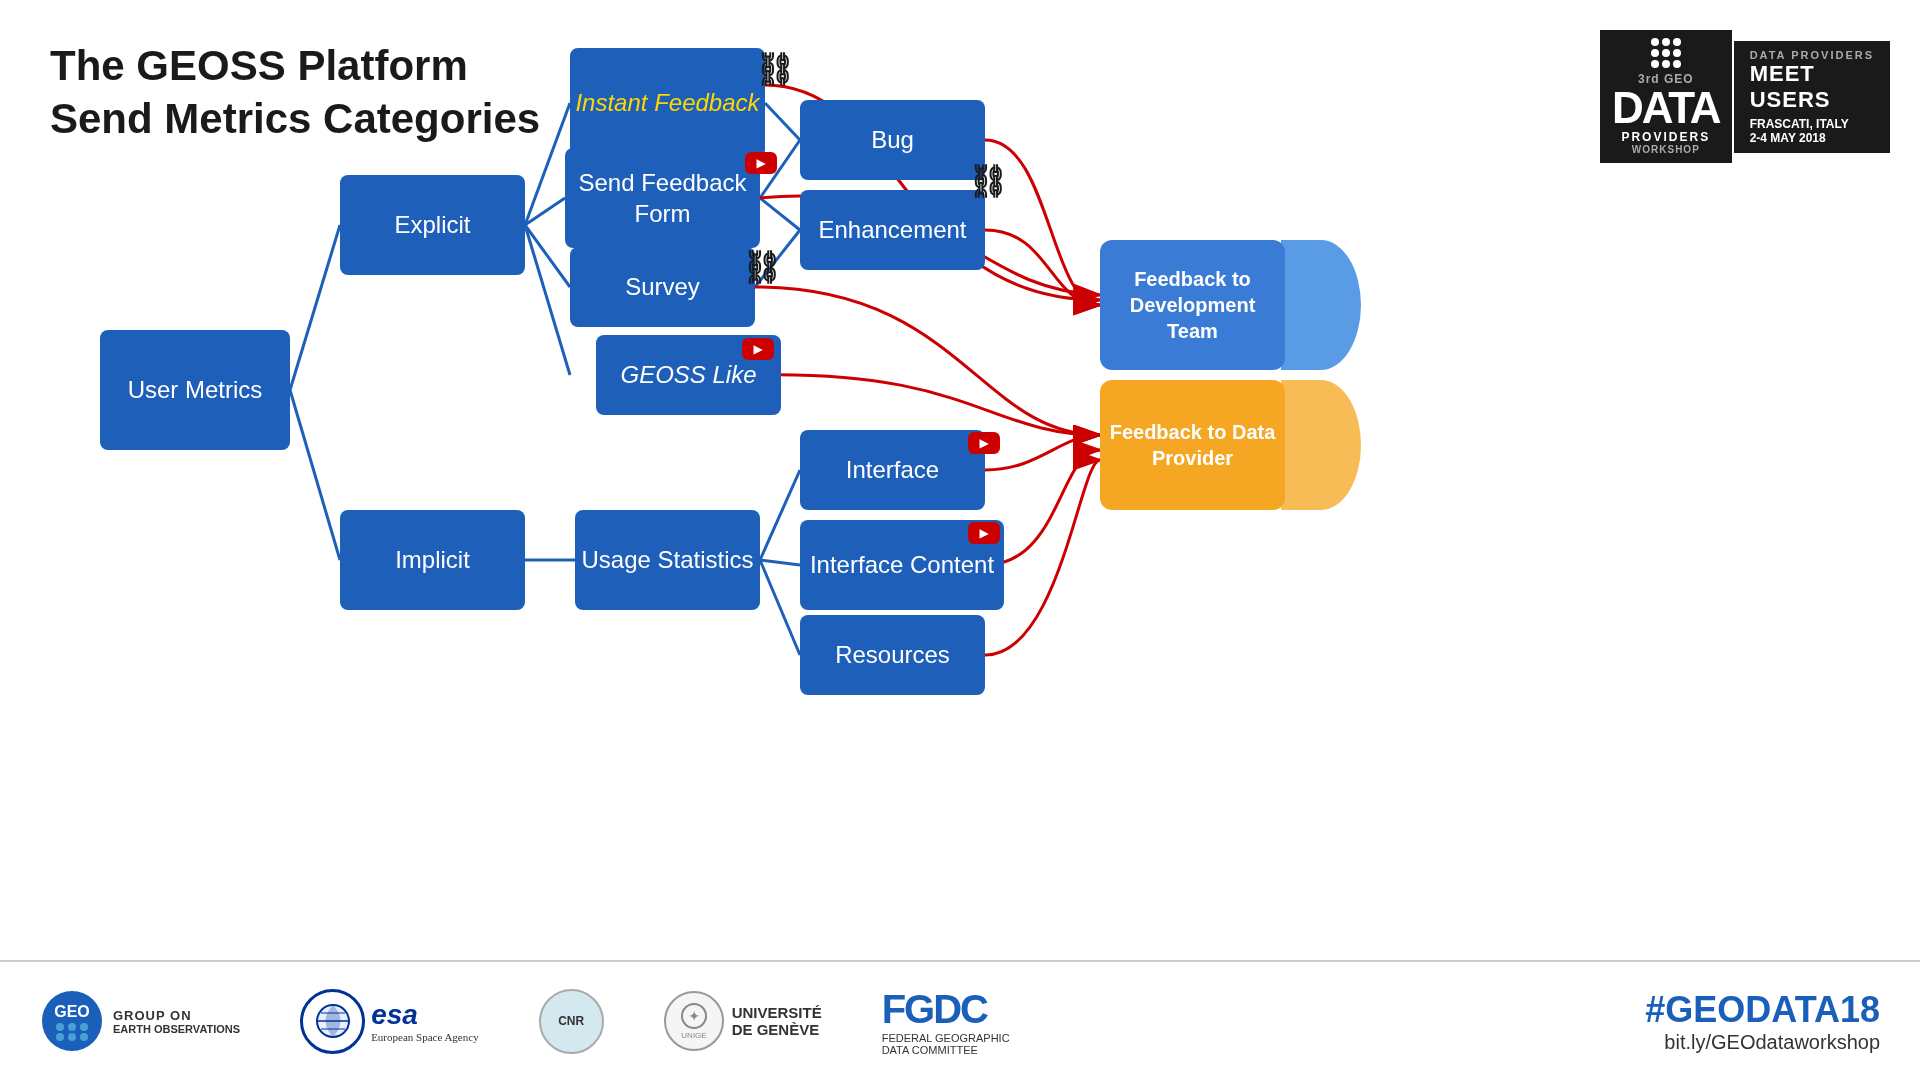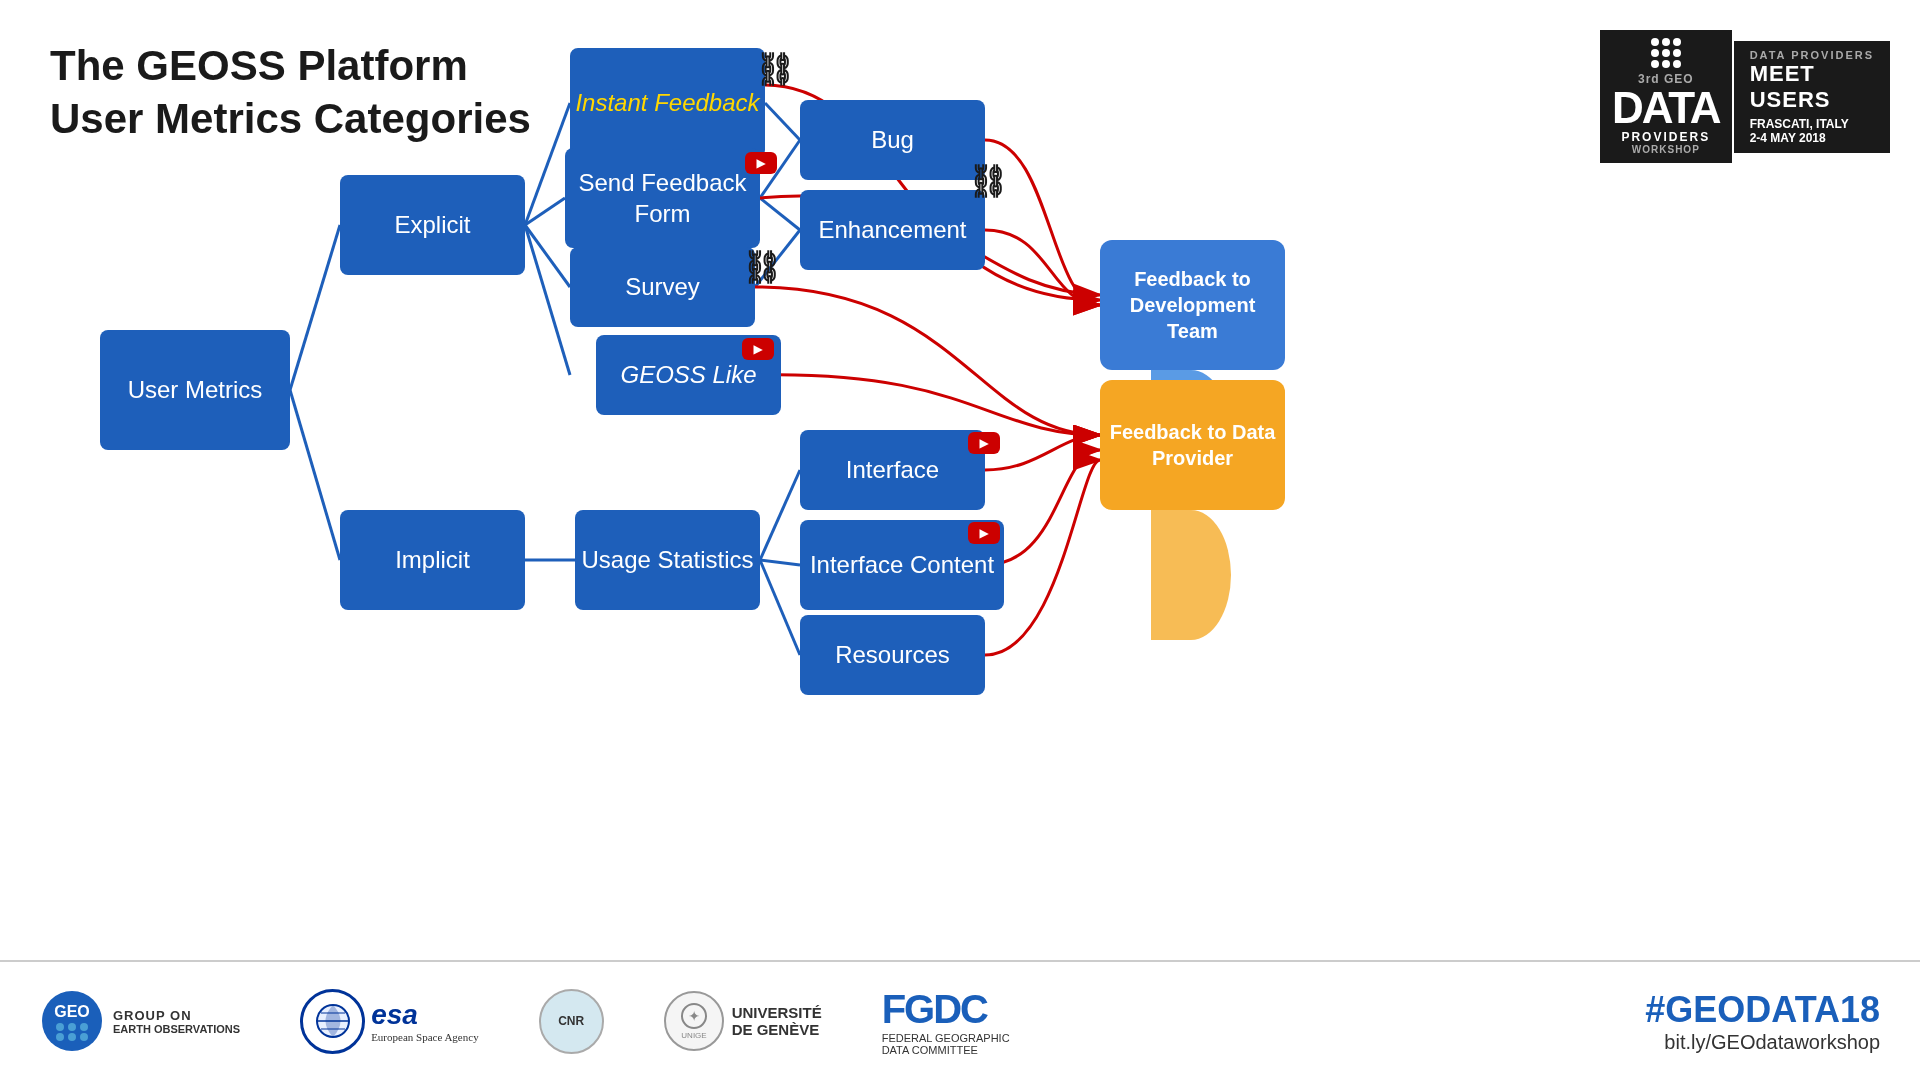--- a/index.html
+++ b/index.html
@@ -187,21 +187,20 @@
       width: 185px;
       height: 80px;
     }
 
     
     .cylinder {
       position: absolute;
       display: flex;
       align-items: center;
       justify-content: flex-start;
-      flex-direction: column;
     }
 
     .cylinder-dev {
       left: 1100px;
       top: 240px;
     }
 
     .cylinder-data {
       left: 1100px;
       top: 370px;
@@ -397,21 +396,21 @@
 
   <defs>
     <marker id="arrowRed" markerWidth="10" markerHeight="7" refX="9" refY="3.5" orient="auto">
       <polygon points="0 0, 10 3.5, 0 7" fill="#cc0000"></polygon>
     </marker>
   </defs>
 </svg>
 
 <div class="main-title">
   <div>The GEOSS Platform</div>
-  <div>User Metrics Categories</div>
+  <div>Send Metrics Categories</div>
 </div>
 
 <div class="logo-area">
   <div class="geo-logo">
     <div style="display:flex; align-items:center; gap:8px; margin-bottom:2px;">
       <div class="dots-logo">
         <div class="dot"></div>
           <div class="dot"></div>
           <div class="dot"></div>
         <div class="dot"></div>

